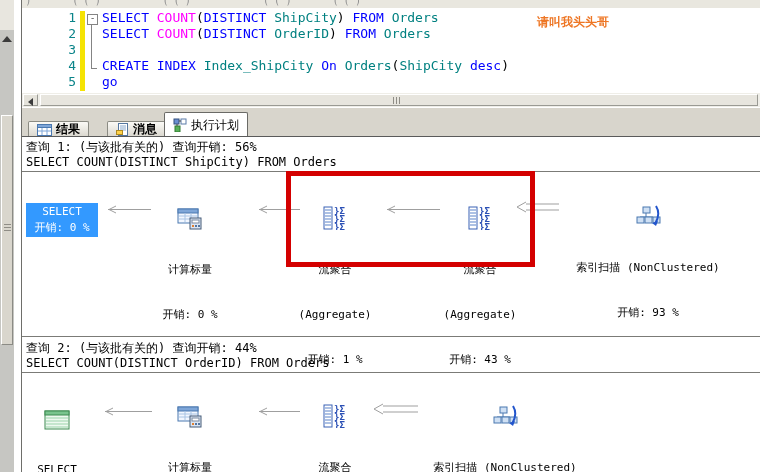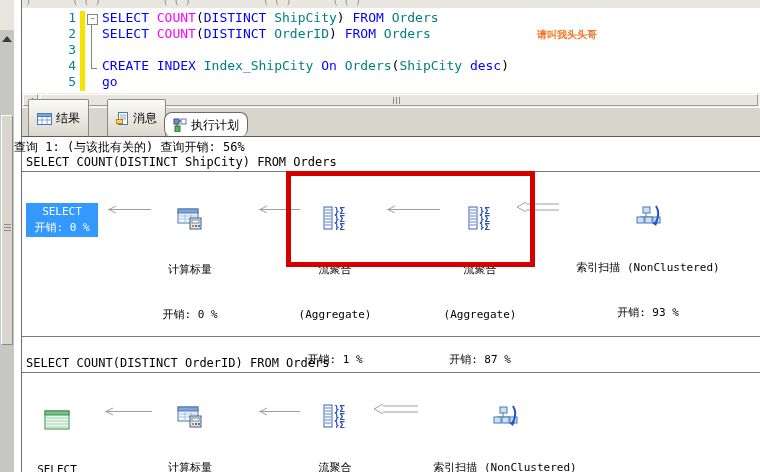--- a/index.html
+++ b/index.html
@@ -29,39 +29,39 @@
   #editor{left:22px;top:8px;width:738px;height:85px;background:#fff;overflow:hidden;}
   #line-nums{position:absolute;left:26px;top:2px;width:28px;text-align:right;color:#0b8489;
              font-size:13px;line-height:16px;white-space:pre;}
   #change-bar{position:absolute;left:58px;top:3px;width:5px;height:80px;background:#f5e303;}
   #outline-box{position:absolute;left:65px;top:6px;width:9px;height:9px;border:1px solid #848484;background:#fff;
                font-size:9px;line-height:7px;text-align:center;color:#444;}
   #outline-line{position:absolute;left:69px;top:16px;width:1px;height:44px;background:#848484;}
   #outline-tick{position:absolute;left:69px;top:60px;width:6px;height:1px;background:#848484;}
   #code-lines{position:absolute;left:80px;top:2px;font-size:13px;line-height:16px;white-space:pre;color:#000;}
   .tok-kw{color:var(--kw);} .tok-fn{color:var(--fn);} .tok-id{color:var(--id);} .tok-pl{color:#000;}
-  #wm1{position:absolute;left:515px;top:20px;font-size:10px;font-weight:bold;color:var(--wm-orange);}
+  #wm1{position:absolute;left:515px;top:6px;font-size:12px;font-weight:bold;color:var(--wm-orange);}
   #wm2{position:absolute;left:512px;top:33px;font-size:14px;font-weight:bold;color:var(--wm-purple);}
 
   
   #h-scrollbar{left:22px;top:93px;width:738px;height:14px;background:#efeee8;}
   #h-sb-left{position:absolute;left:1px;top:1px;width:15px;height:12px;background:#e5e3db;
              border:1px solid #fff;border-right-color:#9a9a94;border-bottom-color:#9a9a94;box-sizing:border-box;}
   #h-sb-left i{position:absolute;left:4px;top:3px;width:0;height:0;border-top:4px solid transparent;
                border-bottom:4px solid transparent;border-right:5px solid #3b3b3b;}
   #h-sb-thumb{position:absolute;left:18px;top:1px;width:718px;height:12px;background:#e7e5de;
               border:1px solid #fff;border-right-color:#9a9a94;border-bottom-color:#9a9a94;box-sizing:border-box;}
   .grip-v{position:absolute;top:2px;width:1px;height:7px;background:#8f8d86;}
 
   
   #tab-strip{left:22px;top:107px;width:738px;height:29px;background:#d8d5cc;border-top:1px solid #fff;}
-  .tab{position:absolute;bottom:0;height:38px;background:linear-gradient(#fbfaf6,#d9d6cd);
+  .tab{position:absolute;bottom:0;height:16px;background:linear-gradient(#fbfaf6,#d9d6cd);
        border:1px solid #8b8b83;border-bottom:none;border-radius:2px 2px 0 0;
-       display:flex;align-items:center;gap:4px;padding:0 8px;font-size:12px;color:#000;box-sizing:border-box;}
-  .tab.active{height:25px;background:#fff;border-color:#6a6a66;font-weight:normal;border-radius:8px;}
+       display:flex;align-items:center;gap:4px;padding:0 8px;font-size:12px;color:#000;box-sizing:border-box;font-weight:bold;}
+  .tab.active{height:25px;background:#fff;border-color:#6a6a66;font-weight:normal;}
 
   
   #plan-pane{left:22px;top:136px;width:738px;height:336px;background:#fff;border-top:1px solid #5a5a5a;box-sizing:border-box;}
   .plan-header{position:absolute;font-size:12px;color:#000;white-space:pre;}
   .rule{position:absolute;left:22px;width:738px;height:1px;background:#7b7b77;}
   .rule2{position:absolute;left:22px;width:738px;height:1px;background:#fff;}
 
   .pnode{position:absolute;text-align:center;font-size:11px;line-height:15px;color:#000;white-space:pre;}
   .pnode .nicon{display:block;margin:0 auto 2px auto;}
   .sel-box{position:absolute;left:26px;top:203px;width:72px;height:34px;background:var(--sel);
@@ -137,21 +137,21 @@
         <rect x="2" y="8" width="5" height="6" fill="#58b058" stroke="#2f7a2f"></rect>
         <line x1="6" y1="3" x2="8" y2="3" stroke="#444"></line>
           <line x1="4" y1="6" x2="4" y2="8" stroke="#444"></line>
       </svg>
       <span>执行计划</span>
     </div>
   </div>
 
   <div id="plan-pane" class="abs"></div>
 
-  <div class="plan-header mono abs" style="left:14px;top:139px">查询 1: (与该批有关的) 查询开销: 56%</div>
+  <div class="plan-header mono abs" style="left:26px;top:139px">查询 1: (与该批有关的) 查询开销: 56%</div>
   <div class="plan-header mono abs" style="left:26px;top:155px">SELECT COUNT(DISTINCT ShipCity) FROM Orders</div>
   <div class="rule abs" style="top:171px"></div>
 
   <div class="pnode mono" style="left:26px;top:178px;width:72px">
     <svg class="nicon" width="26" height="20">
       <rect x="1" y="1" width="24" height="18" fill="#eef9f0" stroke="#3c8a50"></rect>
       <rect x="1" y="1" width="24" height="4" fill="#79c48e" stroke="#3c8a50"></rect>
       <line x1="2" y1="8" x2="24" y2="8" stroke="#9bd3ab"></line>
         <line x1="2" y1="11" x2="24" y2="11" stroke="#9bd3ab"></line>
       <line x1="2" y1="14" x2="24" y2="14" stroke="#9bd3ab"></line>
@@ -204,21 +204,21 @@
       <line x1="2" y1="10" x2="8" y2="10" stroke="#5b83c9"></line>
         <line x1="2" y1="13" x2="8" y2="13" stroke="#5b83c9"></line>
       <line x1="2" y1="16" x2="8" y2="16" stroke="#5b83c9"></line>
         <line x1="2" y1="19" x2="8" y2="19" stroke="#5b83c9"></line>
       <text x="11" y="8" font-size="9" font-weight="bold" fill="#2b50b5">}Σ</text>
       <text x="11" y="16" font-size="9" font-weight="bold" fill="#2b50b5">}Σ</text>
       <text x="11" y="24" font-size="9" font-weight="bold" fill="#2b50b5">}Σ</text>
     </svg>
     <div>流聚合</div>
     <div>(Aggregate)</div>
-    <div>开销: 87 %</div>
+    <div>开销: 43 %</div>
   </div>
 
   <div class="pnode mono" style="left:548px;top:174px;width:200px">
     <svg class="nicon" width="26" height="24">
       <rect x="8" y="3" width="7" height="6" fill="#cfe0f4" stroke="#4a78b0"></rect>
       <line x1="11" y1="9" x2="11" y2="13" stroke="#4a78b0"></line>
       <line x1="5" y1="13" x2="18" y2="13" stroke="#4a78b0"></line>
       <rect x="2" y="13" width="7" height="6" fill="#cfe0f4" stroke="#4a78b0"></rect>
       <rect x="10" y="13" width="7" height="6" fill="#cfe0f4" stroke="#4a78b0"></rect>
       <rect x="18" y="13" width="7" height="6" fill="#cfe0f4" stroke="#4a78b0"></rect>
@@ -244,20 +244,21 @@
   <svg class="arrow" style="left:515px;top:201px" width="44" height="13">
     <line x1="10" y1="3" x2="44" y2="3" stroke="#9f9f9f"></line>
       <line x1="10" y1="9" x2="44" y2="9" stroke="#9f9f9f"></line>
     <path d="M11,1 L2,6 L11,11" fill="#fff" stroke="#9f9f9f"></path>
   </svg>
 
   <div id="red-rect"></div>
 
   <div class="rule abs" style="top:336px"></div>
   <div class="rule2 abs" style="top:337px"></div>
+  <div class="plan-header mono abs" style="left:26px;top:340px">查询 2: (与该批有关的) 查询开销: 44%</div>
   <div class="plan-header mono abs" style="left:26px;top:356px">SELECT COUNT(DISTINCT OrderID) FROM Orders</div>
   <div class="rule abs" style="top:372px"></div>
 
   <div class="pnode mono" style="left:21px;top:380px;width:72px">
     <svg class="nicon" width="26" height="20">
       <rect x="1" y="1" width="24" height="18" fill="#eef9f0" stroke="#3c8a50"></rect>
       <rect x="1" y="1" width="24" height="4" fill="#79c48e" stroke="#3c8a50"></rect>
       <line x1="2" y1="8" x2="24" y2="8" stroke="#9bd3ab"></line>
         <line x1="2" y1="11" x2="24" y2="11" stroke="#9bd3ab"></line>
       <line x1="2" y1="14" x2="24" y2="14" stroke="#9bd3ab"></line>

